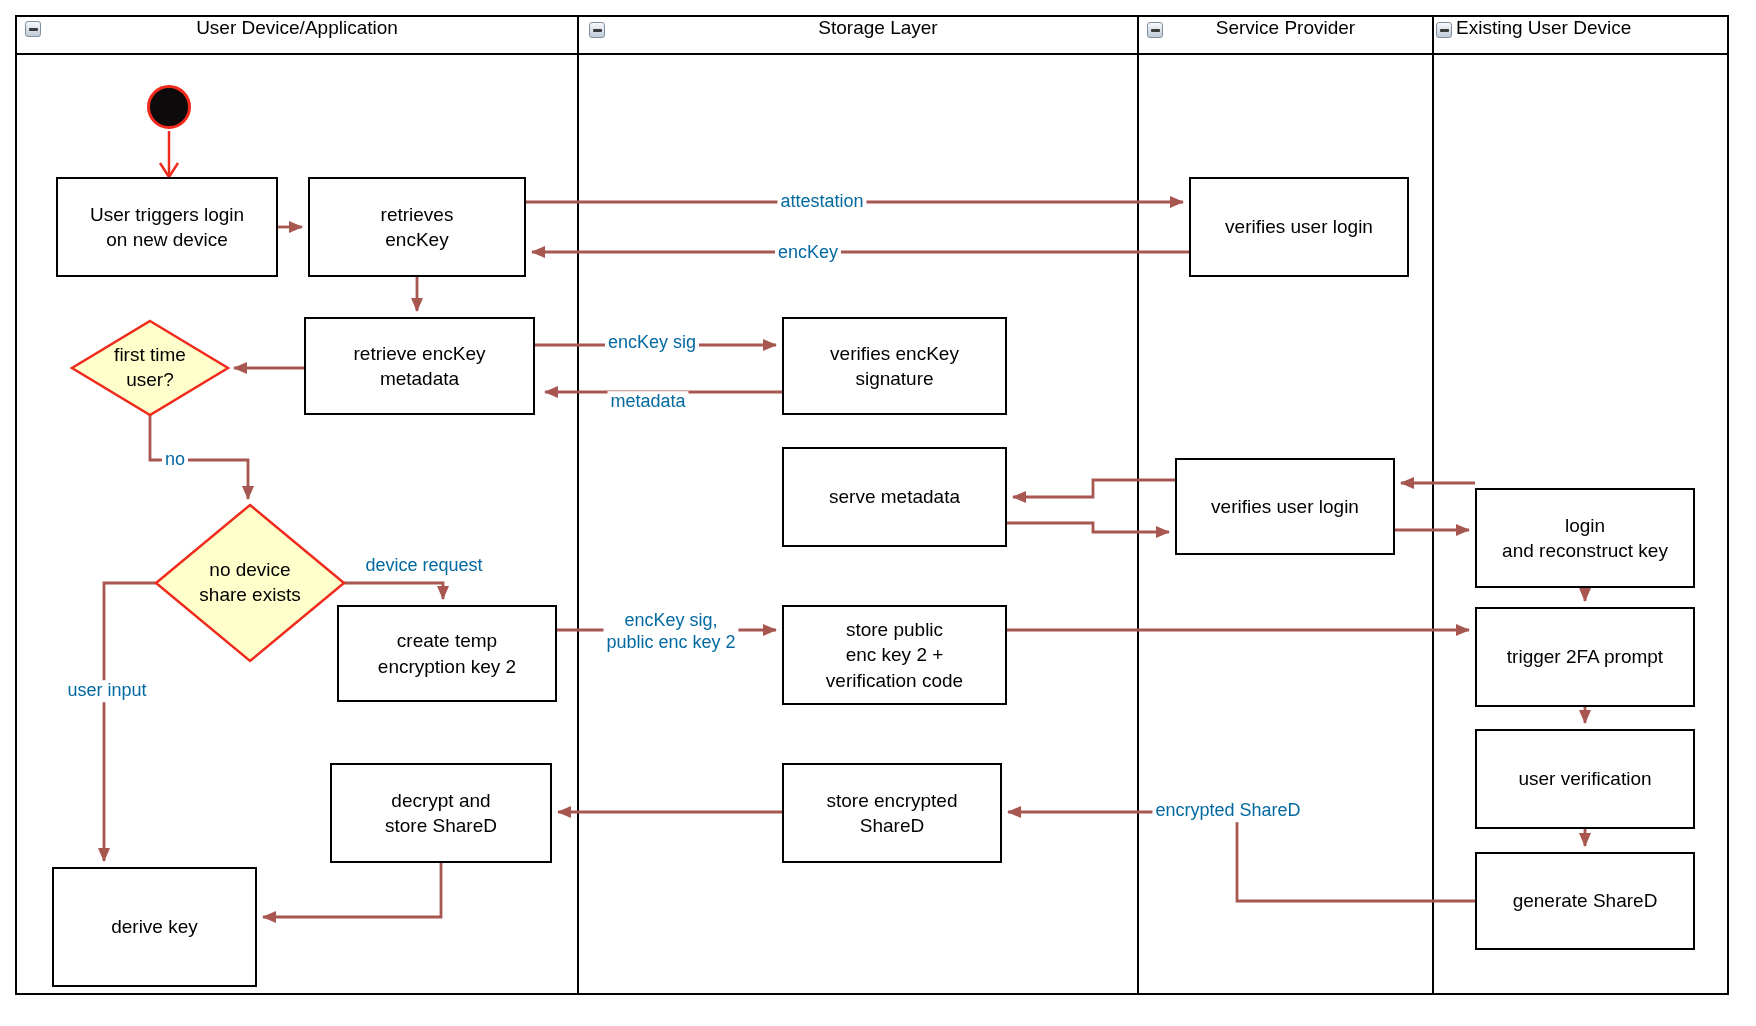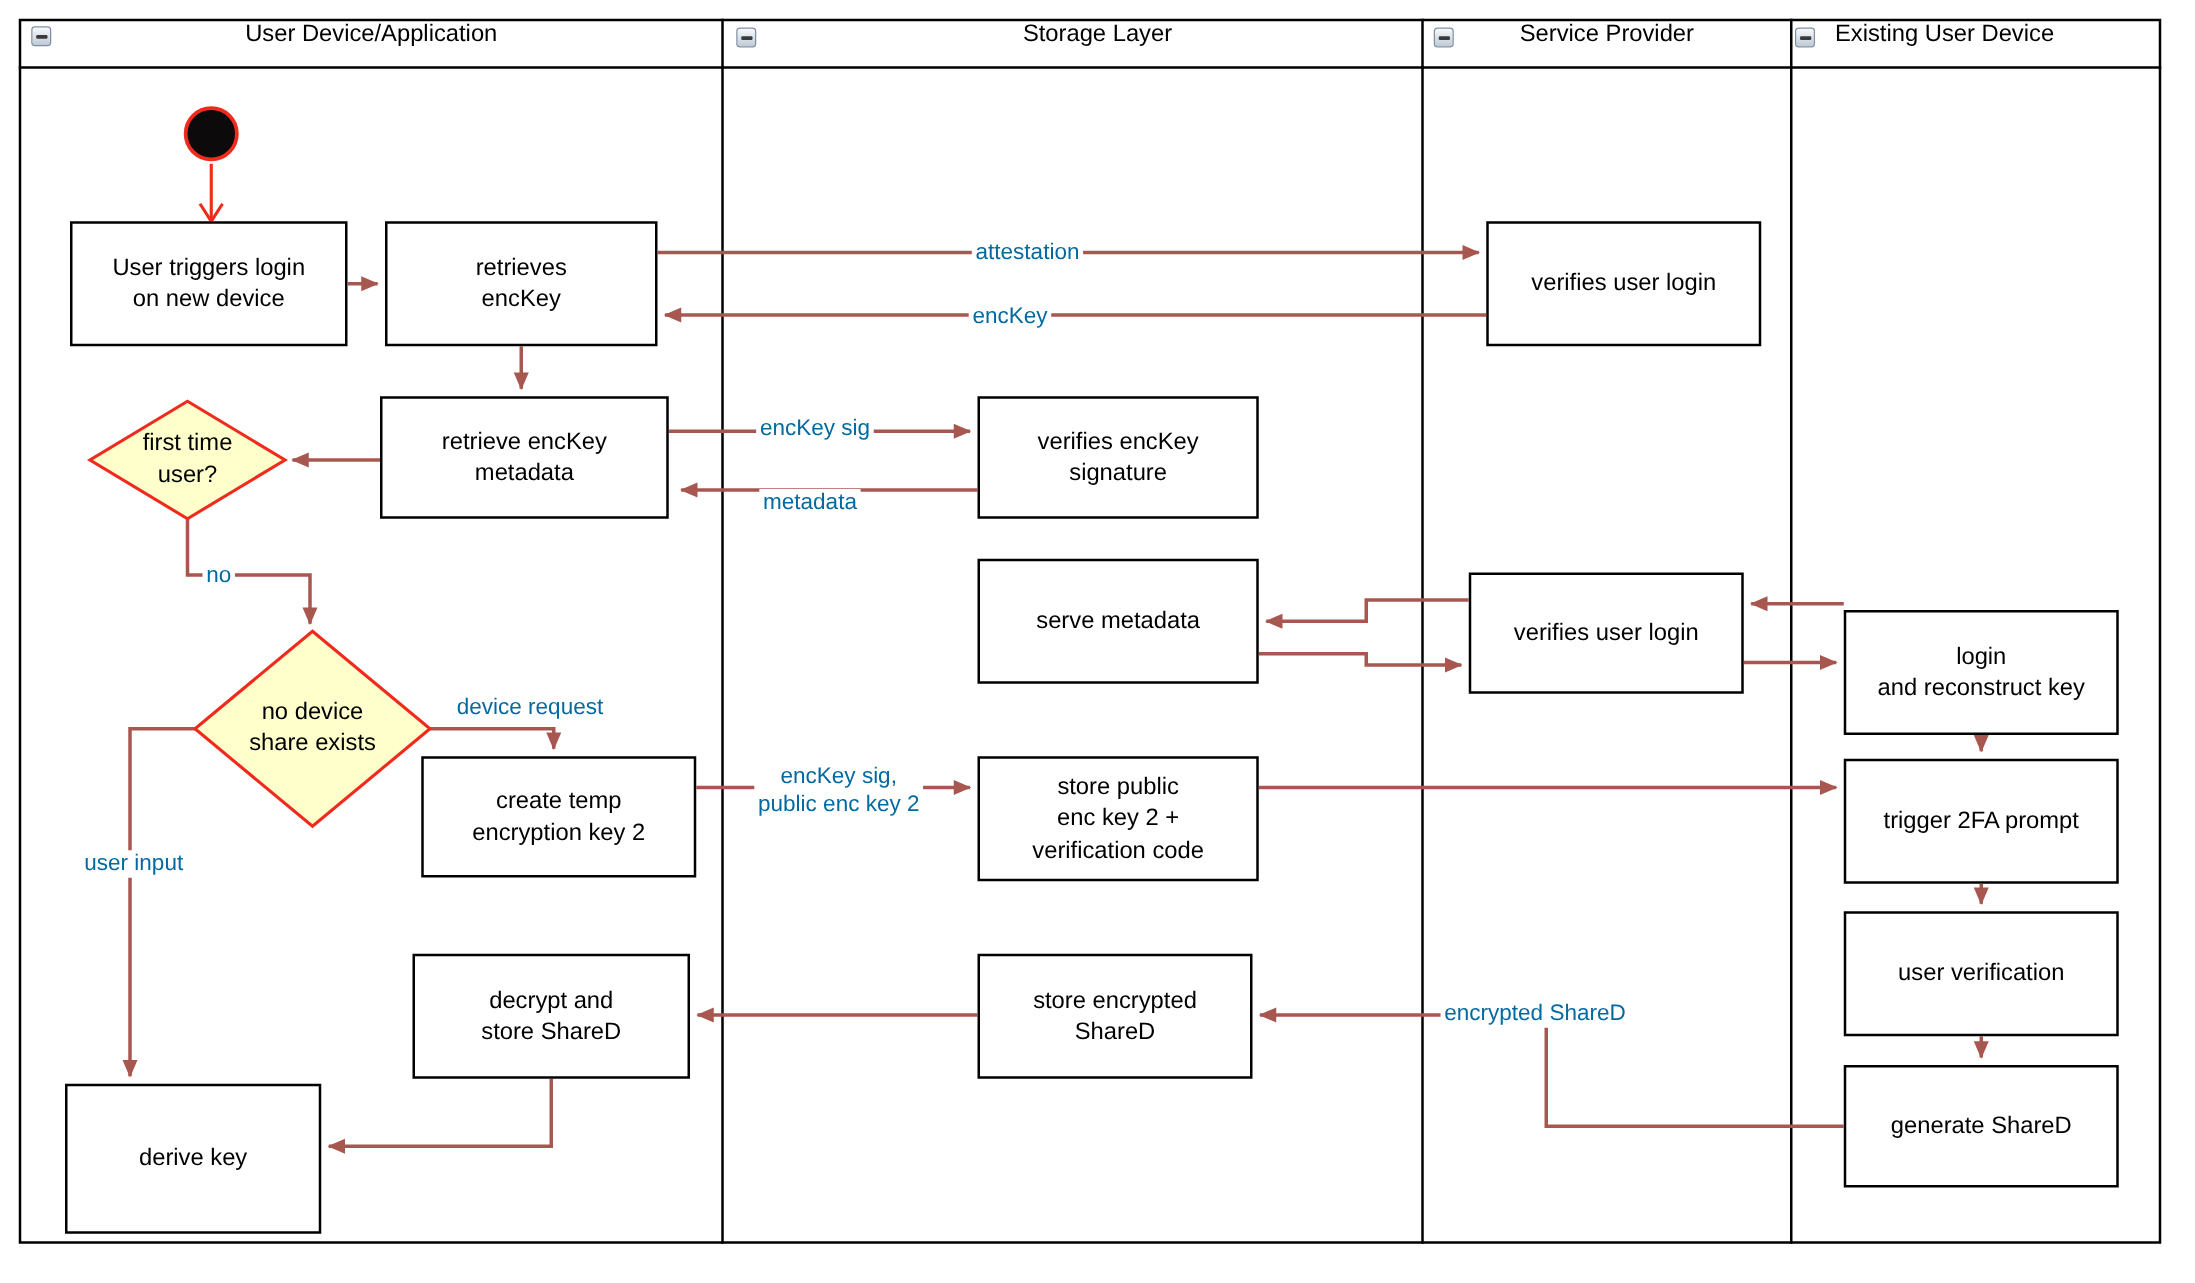--- a/index.html
+++ b/index.html
@@ -50,21 +50,21 @@
 
   <div class="lane-title" style="left:17px;width:560px;">
     <span>User Device/Application</span>
   </div>
   <div class="lane-title" style="left:579px;width:558px;margin-left:20px;">
     <span>Storage Layer</span>
   </div>
   <div class="lane-title" style="left:1139px;width:293px;">
     <span>Service Provider</span>
   </div>
-  <div class="lane-title left-align" style="left:1434px;width:294px;padding-left:34px;box-sizing:border-box;">
+  <div class="lane-title left-align" style="left:1434px;width:294px;padding-left:22px;box-sizing:border-box;">
     <span>Existing User Device</span>
   </div>
 
   <div class="collapse-icon" style="left:25px;top:21px;">
       <div class="minus-bar"></div>
     </div>
   <div class="collapse-icon" style="left:589px;top:22px;">
       <div class="minus-bar"></div>
     </div>
   <div class="collapse-icon" style="left:1147px;top:22px;">

